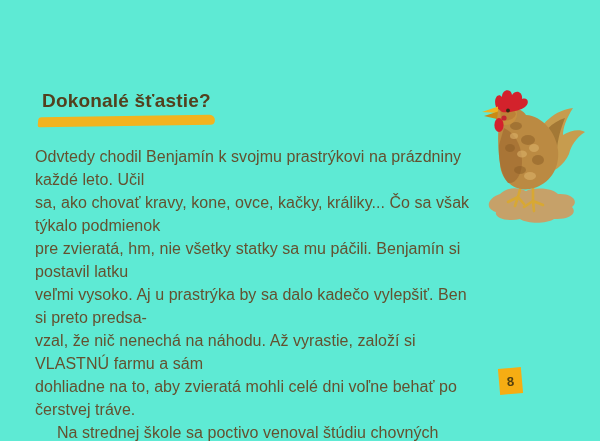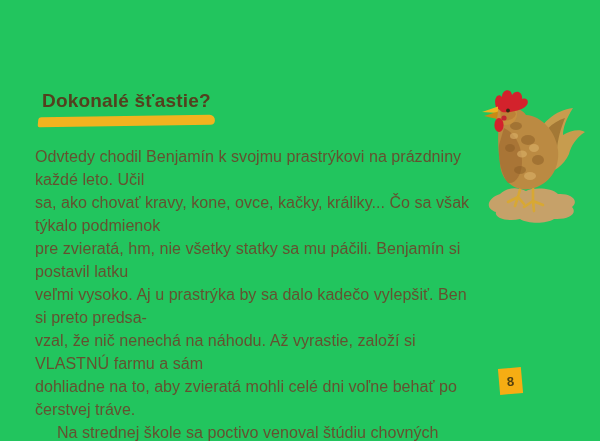--- a/index.html
+++ b/index.html
@@ -1,19 +1,19 @@
 <!DOCTYPE html>
 <html><head>
 <meta charset="utf-8">
 <style>
   html,body{margin:0;padding:0;background:#ffffff;}
   .page{
     position:relative;
     width:600px;height:441px;
-    background:#22c55e;
+    background:#5eead4;
     overflow:hidden;
     font-family:"Liberation Sans", sans-serif;
     text-decoration:underline;
   }
   .title{
     position:absolute;
     left:42px;top:90px;
     font-size:19px;
     font-weight:bold;
     letter-spacing:0.2px;

